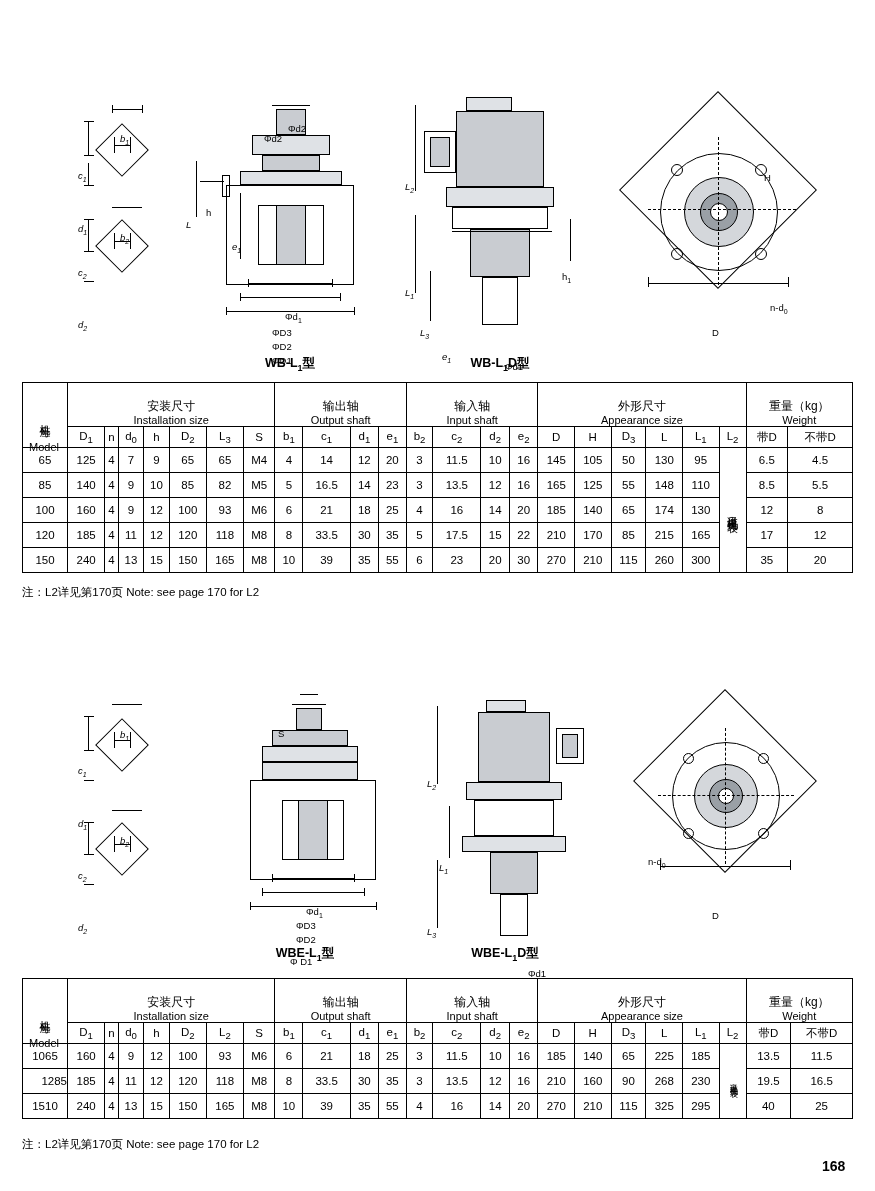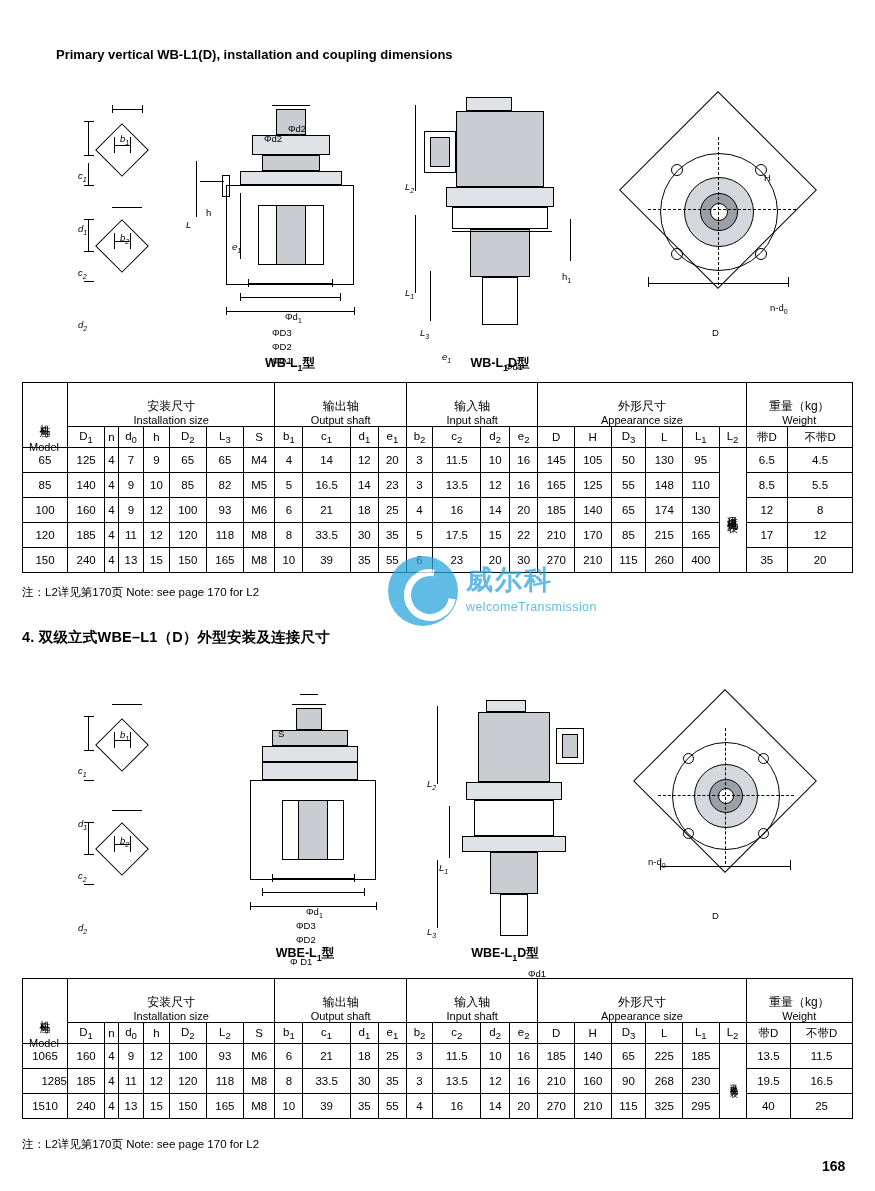--- a/index.html
+++ b/index.html
@@ -69,21 +69,20 @@
   .wm .disc{position:absolute;left:0;top:0;width:70px;height:70px;border-radius:50%;background:#2ba6dd;}
   .wm .disc:after{content:"";position:absolute;left:16px;top:13px;width:38px;height:38px;border-radius:50%;border:7px solid #fff;border-right-color:transparent;transform:rotate(-35deg);}
   .wm .t1{position:absolute;left:78px;top:6px;font-size:27px;font-weight:bold;color:#2ba6dd;letter-spacing:2px;}
   .wm .t2{position:absolute;left:78px;top:44px;font-size:12.5px;color:#2ba6dd;letter-spacing:.4px;}
 </style>
 </head>
 <body>
 
 <div class="page">
 
-  <div class="sec-sub" style="left:56px;top:47px;">Primary vertical WB-L1(D), installation and coupling dimensions</div>
 
   <div class="dw" style="left:0;top:75px;width:875px;height:290px;">
 
     <div class="box" style="left:103px;top:56px;width:38px;height:38px;transform:rotate(45deg);"></div>
     <div class="ln hln" style="left:114px;top:70px;width:16px;"></div>
     <div class="ln vln" style="left:114px;top:62px;height:16px;"></div>
     <div class="ln vln" style="left:130px;top:62px;height:16px;"></div>
     <div class="ln hln" style="left:112px;top:34px;width:30px;"></div>
     <div class="ln vln" style="left:112px;top:30px;height:8px;"></div>
     <div class="ln vln" style="left:142px;top:30px;height:8px;"></div>
@@ -351,38 +350,32 @@
       <td>35</td>
       <td>55</td>
       <td>6</td>
       <td>23</td>
       <td>20</td>
       <td>30</td>
       <td>270</td>
       <td>210</td>
       <td>115</td>
       <td>260</td>
-      <td>400</td>
+      <td>300</td>
       <td>35</td>
       <td>20</td>
     </tr>
   </tbody>
     </table>
 
   <div style="position:absolute;left:24px;top:441px;width:40px;text-align:center;font-size:11px;">Model</div>
 
   <div class="note" style="left:22px;top:585px;">注：L2详见第170页   Note: see page 170 for L2</div>
 
-  <div class="wm">
-    <div class="disc"></div>
-    <div class="t1">威尔科</div>
-    <div class="t2">welcomeTransmission</div>
-  </div>
-
-  <div class="sec-head" style="left:22px;top:628px;">4. 双级立式WBE–L1（D）外型安装及连接尺寸</div>
+
 
   <div class="dw" style="left:0;top:680px;width:875px;height:275px;">
 
     <div class="box" style="left:103px;top:46px;width:38px;height:38px;transform:rotate(45deg);"></div>
     <div class="ln hln" style="left:114px;top:60px;width:16px;"></div>
     <div class="ln vln" style="left:114px;top:52px;height:16px;"></div>
     <div class="ln vln" style="left:130px;top:52px;height:16px;"></div>
     <div class="ln hln" style="left:112px;top:24px;width:30px;"></div>
     <div class="lbl" style="left:120px;top:9px;">b<sub>1</sub></div>
     <div class="ln vln" style="left:88px;top:36px;height:34px;"></div>

